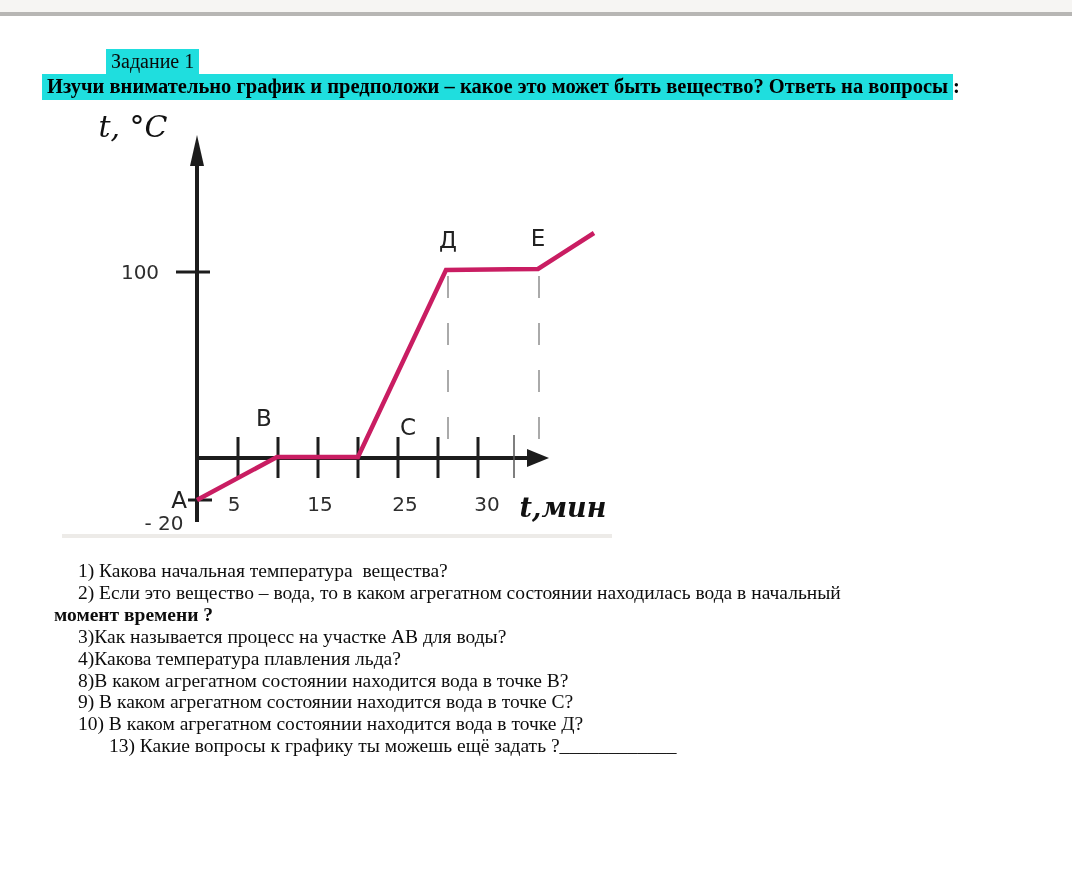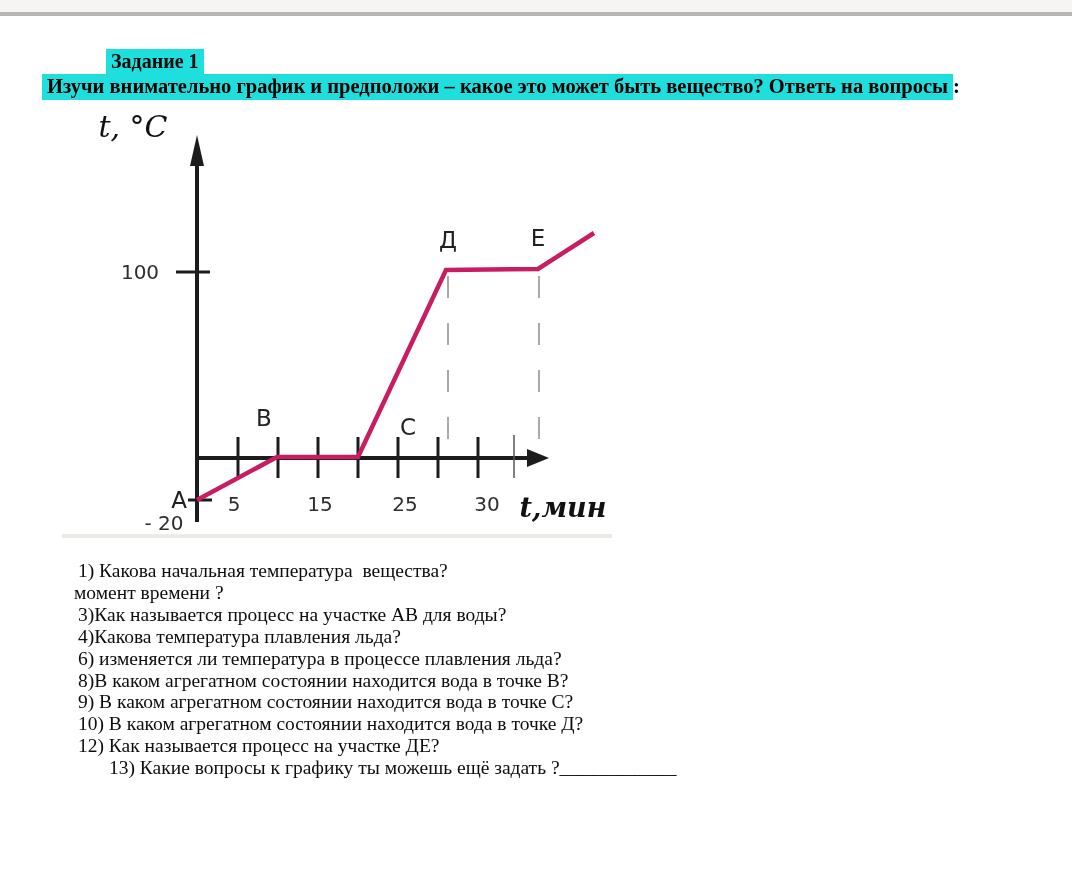--- a/index.html
+++ b/index.html
@@ -6,41 +6,41 @@
   body{
     width:1072px;height:887px;position:relative;overflow:hidden;
     background:#ffffff;
     font-family:"Liberation Serif", serif;
   }
   .top-strip{position:absolute;left:0;top:0;width:1072px;height:12px;background:#f6f5f3;}
   .top-line{position:absolute;left:0;top:12px;width:1072px;height:4px;background:#b7b6b4;}
 
   .task-line{
     position:absolute;top:50px;left:106px;
-    font-weight:bold;font-size:20px;color:#0a0a0a;white-space:pre;
+    font-weight:normal;font-size:20px;color:#0a0a0a;white-space:pre;
   }
   .instr-line{
     position:absolute;top:75px;left:42px;
     font-weight:bold;font-size:20.5px;color:#000000;white-space:pre;
   }
   .hl{background:#1fdede;padding:1px 5px 3px 5px;}
 
   .chart{position:absolute;left:0;top:0;width:1072px;height:887px;}
   .chart text{text-anchor:middle;}
   .chart .num{font-family:"DejaVu Sans", sans-serif;font-size:20px;fill:#2e2e2e;}
   .chart .pt{font-family:"DejaVu Sans", sans-serif;font-size:23px;fill:#222222;}
   .chart .ylab{font-family:"DejaVu Serif", serif;font-style:italic;font-size:30px;fill:#111111;}
   .chart .xlab{font-family:"DejaVu Serif", serif;font-style:italic;font-weight:bold;font-size:27px;fill:#111111;}
 
   .questions{
     position:absolute;left:0;top:560px;width:944px;
     font-size:19.5px;line-height:21.9px;color:#0d0d0d;
   }
   .q{padding-left:78px;white-space:pre;}
-  .q.cont{padding-left:74px;}
+  .q.cont{padding-left:54px;font-weight:bold;}
   .q.last{padding-left:109px;}
 </style>
 </head>
 <body>
 
 <div class="top-strip" style="background: rgb(246, 245, 243);"></div>
 <div class="top-line" style="background: rgb(183, 182, 180);"></div>
 
 <div class="task-line"><span class="hl" style="background: rgb(31, 222, 222);">Задание 1</span></div>
 
@@ -75,22 +75,21 @@
     <text x="487" y="504" dominant-baseline="central" class="num">30</text>
     <text x="179" y="500" dominant-baseline="central" class="pt">А</text>
     <text x="264" y="418" dominant-baseline="central" class="pt">В</text>
     <text x="408" y="427" dominant-baseline="central" class="pt">С</text>
     <text x="448" y="240" dominant-baseline="central" class="pt">Д</text>
     <text x="538" y="238" dominant-baseline="central" class="pt">Е</text>
   </svg>
 
 <div class="questions">
   <div class="q">1) Какова начальная температура  вещества?</div>
+  <div class="q">2) Если это вещество – вода, то в каком агрегатном состоянии находилась вода в начальный</div>
   <div class="q cont">момент времени ?</div>
   <div class="q">3)Как называется процесс на участке АВ для воды?</div>
   <div class="q">4)Какова температура плавления льда?</div>
-  <div class="q">6) изменяется ли температура в процессе плавления льда?</div>
   <div class="q">8)В каком агрегатном состоянии находится вода в точке В?</div>
   <div class="q">9) В каком агрегатном состоянии находится вода в точке С?</div>
   <div class="q">10) В каком агрегатном состоянии находится вода в точке Д?</div>
-  <div class="q">12) Как называется процесс на участке ДЕ?</div>
   <div class="q last">13) Какие вопросы к графику ты можешь ещё задать ?____________</div>
 </div>
 
 </body></html>

